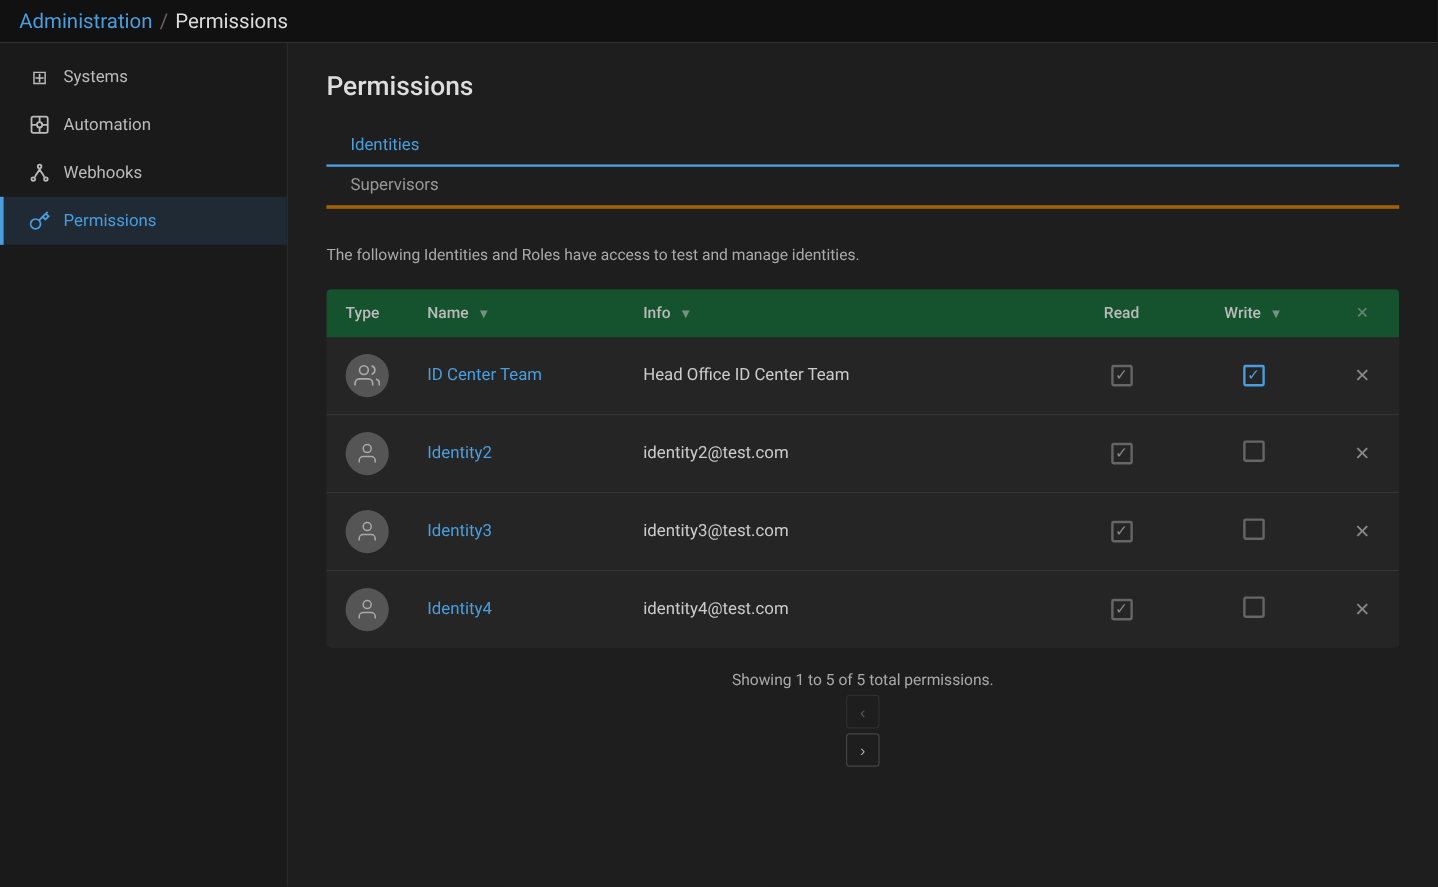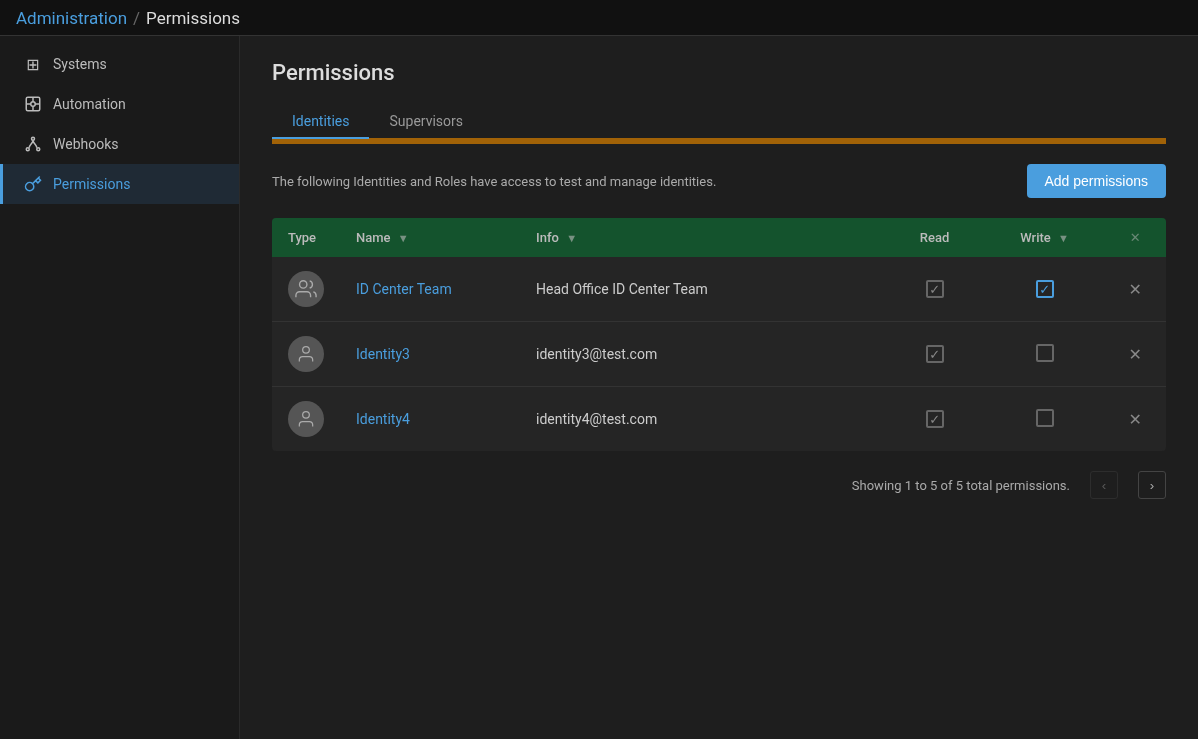--- a/index.html
+++ b/index.html
@@ -76,22 +76,23 @@
     }
     .page-title {
       font-size: 22px;
       color: #ddd;
       margin-bottom: 20px;
       font-weight: 500;
     }
     
     .tabs {
       display: flex;
-      border-bottom: 6px solid #a16207;
-      margin-bottom: 20px;
+      border-bottom: 3px solid #a16207;
+      margin-bottom: 32px;
+      flex-direction: column;
     }
     .tab {
       padding: 8px 20px;
       cursor: pointer;
       color: #999;
       border-bottom: 2px solid transparent;
       margin-bottom: -1px;
     }
     .tab.active {
       color: #4a9ede;
@@ -221,23 +222,24 @@
     .info-col { }
     .read-col { width: 100px; text-align: center; }
     .write-col { width: 120px; text-align: center; }
     .action-col { width: 60px; text-align: center; }
     
     .pagination {
       display: flex;
       align-items: center;
       justify-content: flex-end;
       margin-top: 20px;
-      gap: 20px;
+      gap: 4px;
       color: #aaa;
       font-size: 13px;
+      flex-direction: column;
     }
     .page-btn {
       background: none;
       border: 1px solid #444;
       color: #aaa;
       width: 28px;
       height: 28px;
       border-radius: 3px;
       cursor: pointer;
       display: flex;
@@ -303,21 +305,20 @@
       <div class="tab active">
         <span>Identities</span>
       </div>
       <div class="tab">
         <span>Supervisors</span>
       </div>
     </div>
 
     <div class="desc-row">
       <p class="desc-text">The following Identities and Roles have access to test and manage identities.</p>
-      <button class="btn-add">Add permissions</button>
     </div>
 
     <div class="table-wrapper">
       <table>
         <thead>
           <tr>
             <th class="type-col">
               <span>Type</span>
             </th>
             <th class="name-col">
@@ -370,41 +371,62 @@
             <tr>
       <td class="type-col">
         <div class="avatar ">
                   <svg width="20" height="20" viewBox="0 0 24 24" fill="none" stroke="#aaa" stroke-width="1.5">
            <path d="M20 21v-2a4 4 0 0 0-4-4H8a4 4 0 0 0-4 4v2"></path>
            <circle cx="12" cy="7" r="4"></circle>
          </svg>
                 </div>
       </td>
       <td class="name-col">
-        <a class="name-link">Identity3</a>
-      </td>
-      <td class="info-col">identity3@test.com</td>
+        <a class="name-link">Identity2</a>
+      </td>
+      <td class="info-col">identity2@test.com</td>
       <td class="read-col cb-cell"><div class="cb checked-dark">
                   <span class="check-mark">✓</span>
                 </div></td>
       <td class="write-col cb-cell"><div class="cb"></div></td>
       <td class="action-col">
         <button class="del-btn">✕</button>
       </td>
     </tr>
             <tr>
       <td class="type-col">
         <div class="avatar ">
                   <svg width="20" height="20" viewBox="0 0 24 24" fill="none" stroke="#aaa" stroke-width="1.5">
            <path d="M20 21v-2a4 4 0 0 0-4-4H8a4 4 0 0 0-4 4v2"></path>
            <circle cx="12" cy="7" r="4"></circle>
          </svg>
                 </div>
       </td>
       <td class="name-col">
+        <a class="name-link">Identity3</a>
+      </td>
+      <td class="info-col">identity3@test.com</td>
+      <td class="read-col cb-cell"><div class="cb checked-dark">
+                  <span class="check-mark">✓</span>
+                </div></td>
+      <td class="write-col cb-cell"><div class="cb"></div></td>
+      <td class="action-col">
+        <button class="del-btn">✕</button>
+      </td>
+    </tr>
+            <tr>
+      <td class="type-col">
+        <div class="avatar ">
+                  <svg width="20" height="20" viewBox="0 0 24 24" fill="none" stroke="#aaa" stroke-width="1.5">
+           <path d="M20 21v-2a4 4 0 0 0-4-4H8a4 4 0 0 0-4 4v2"></path>
+           <circle cx="12" cy="7" r="4"></circle>
+         </svg>
+                </div>
+      </td>
+      <td class="name-col">
         <a class="name-link">Identity4</a>
       </td>
       <td class="info-col">identity4@test.com</td>
       <td class="read-col cb-cell"><div class="cb checked-dark">
                   <span class="check-mark">✓</span>
                 </div></td>
       <td class="write-col cb-cell"><div class="cb"></div></td>
       <td class="action-col">
         <button class="del-btn">✕</button>
       </td>

